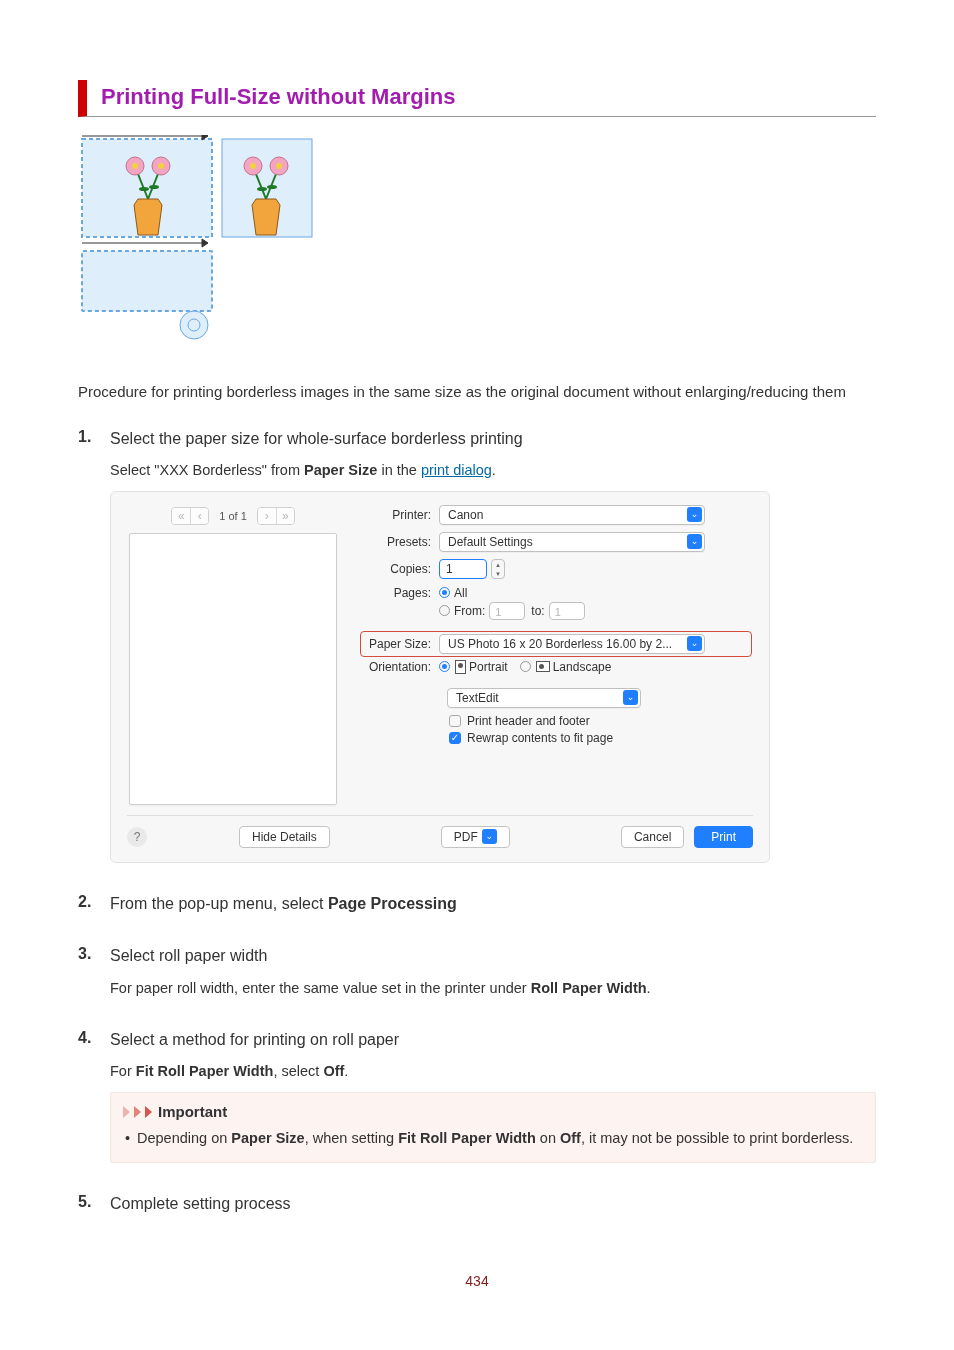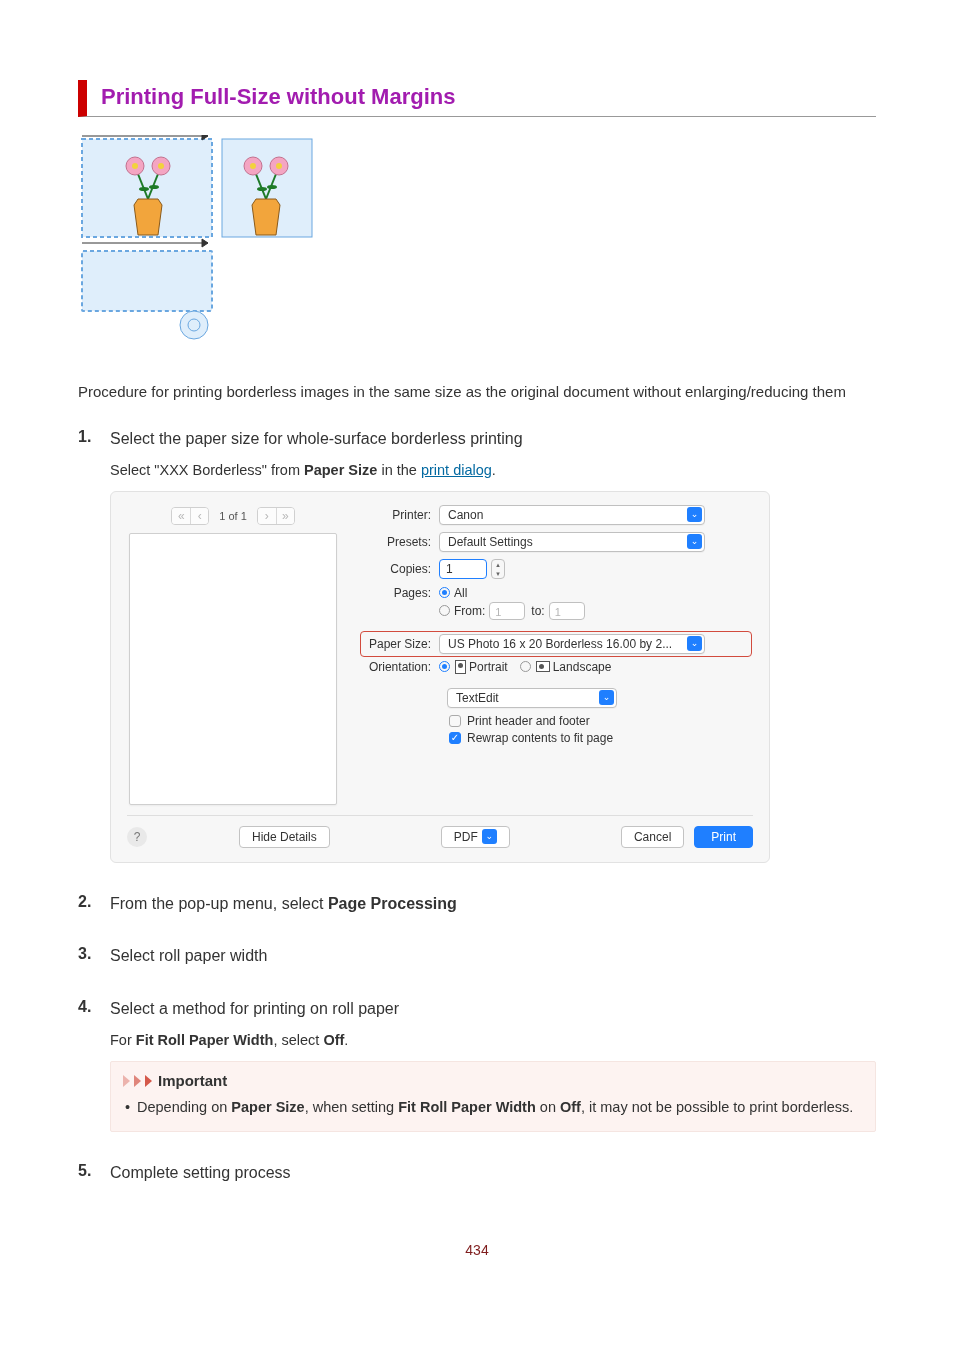--- a/index.html
+++ b/index.html
@@ -129,21 +129,21 @@
     background:#fff;
     height:20px;
     border-radius:4px;
     width:220px;
     padding:0 2px 0 8px;
     justify-content:space-between;
     font-size:12px;
     box-shadow: 0 1px 0 rgba(0,0,0,.03);
   }
   .combo.wide { width:266px; }
-  .combo.mid { width:170px; }
+  .combo.mid { width:194px; }
   .combo-chip {
     width:15px; height:15px;
     background:#1f7fff;
     border-radius:3px;
     color:#fff;
     font-size:9px;
     text-align:center;
     line-height:15px;
   }
   .num-input {
@@ -375,20 +375,23 @@
   </li>
 
   <li>
     <div class="step-title">
       <span>From the pop-up menu, select </span><b>Page Processing</b>
     </div>
   </li>
 
   <li>
     <div class="step-title">Select roll paper width</div>
+    <div class="step-body">
+      <span>For paper roll width, enter the same value set in the printer under </span><b>Roll Paper Width</b><span>.</span>
+    </div>
   </li>
 
   <li>
     <div class="step-title">Select a method for printing on roll paper</div>
     <div class="step-body">
       <span>For </span><b>Fit Roll Paper Width</b><span>, select </span><b>Off</b><span>.</span>
     </div>
     <div class="important-box">
       <div class="important-head">
         <span class="imp-chev c1"></span>

